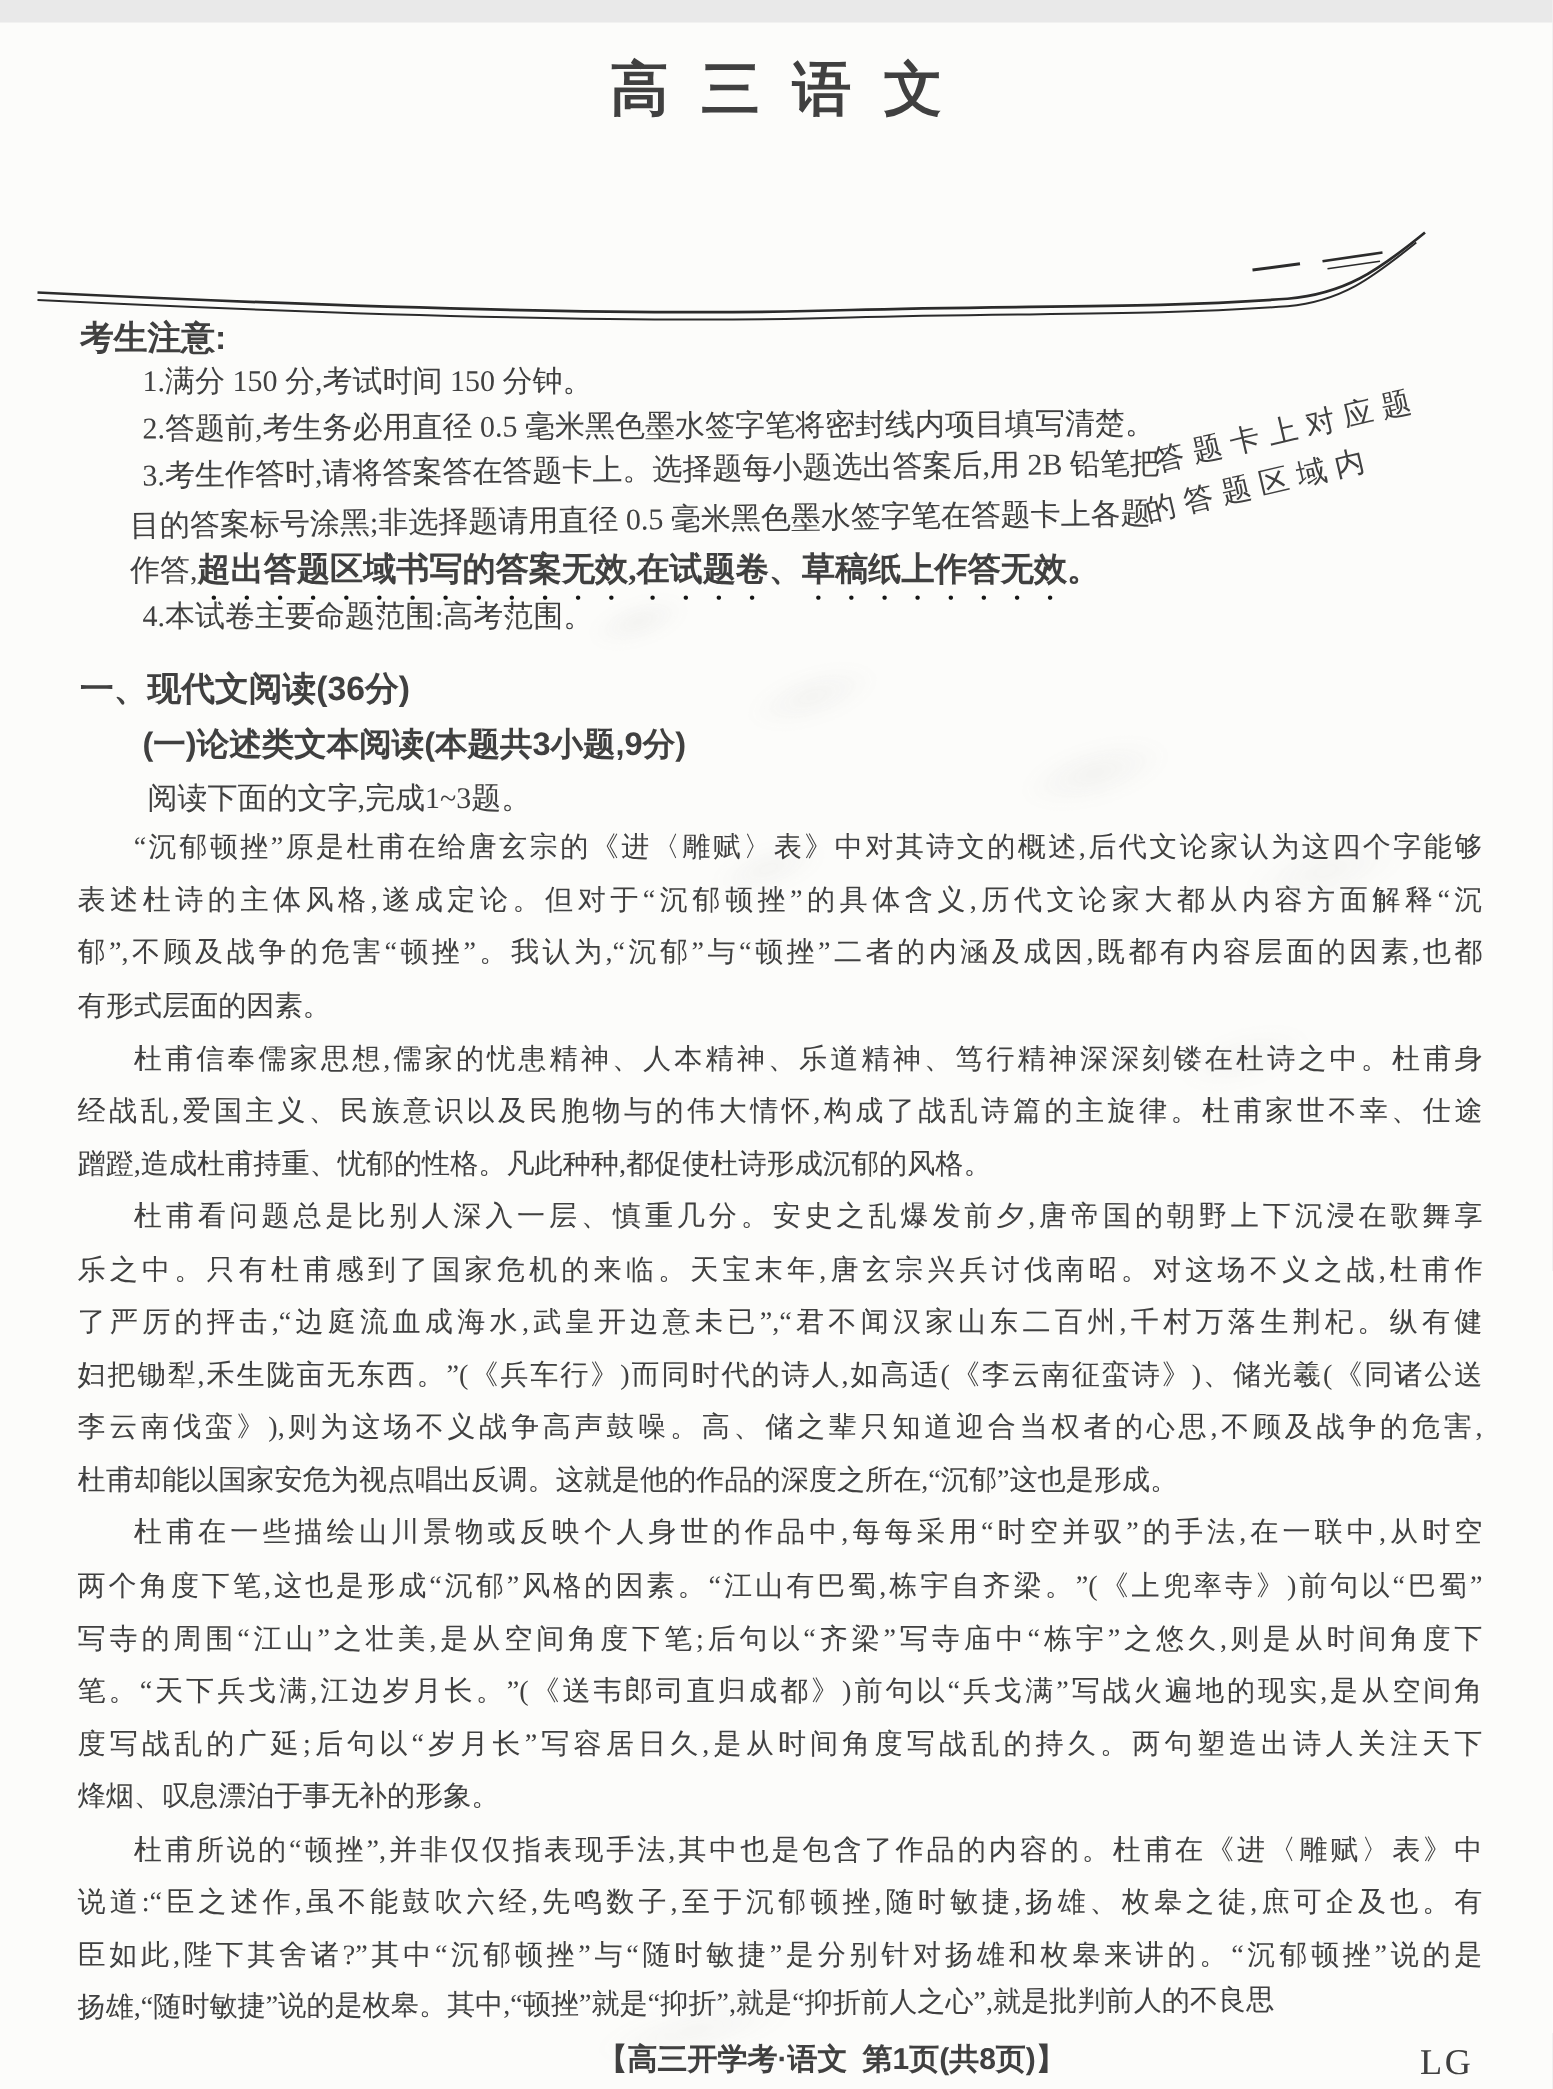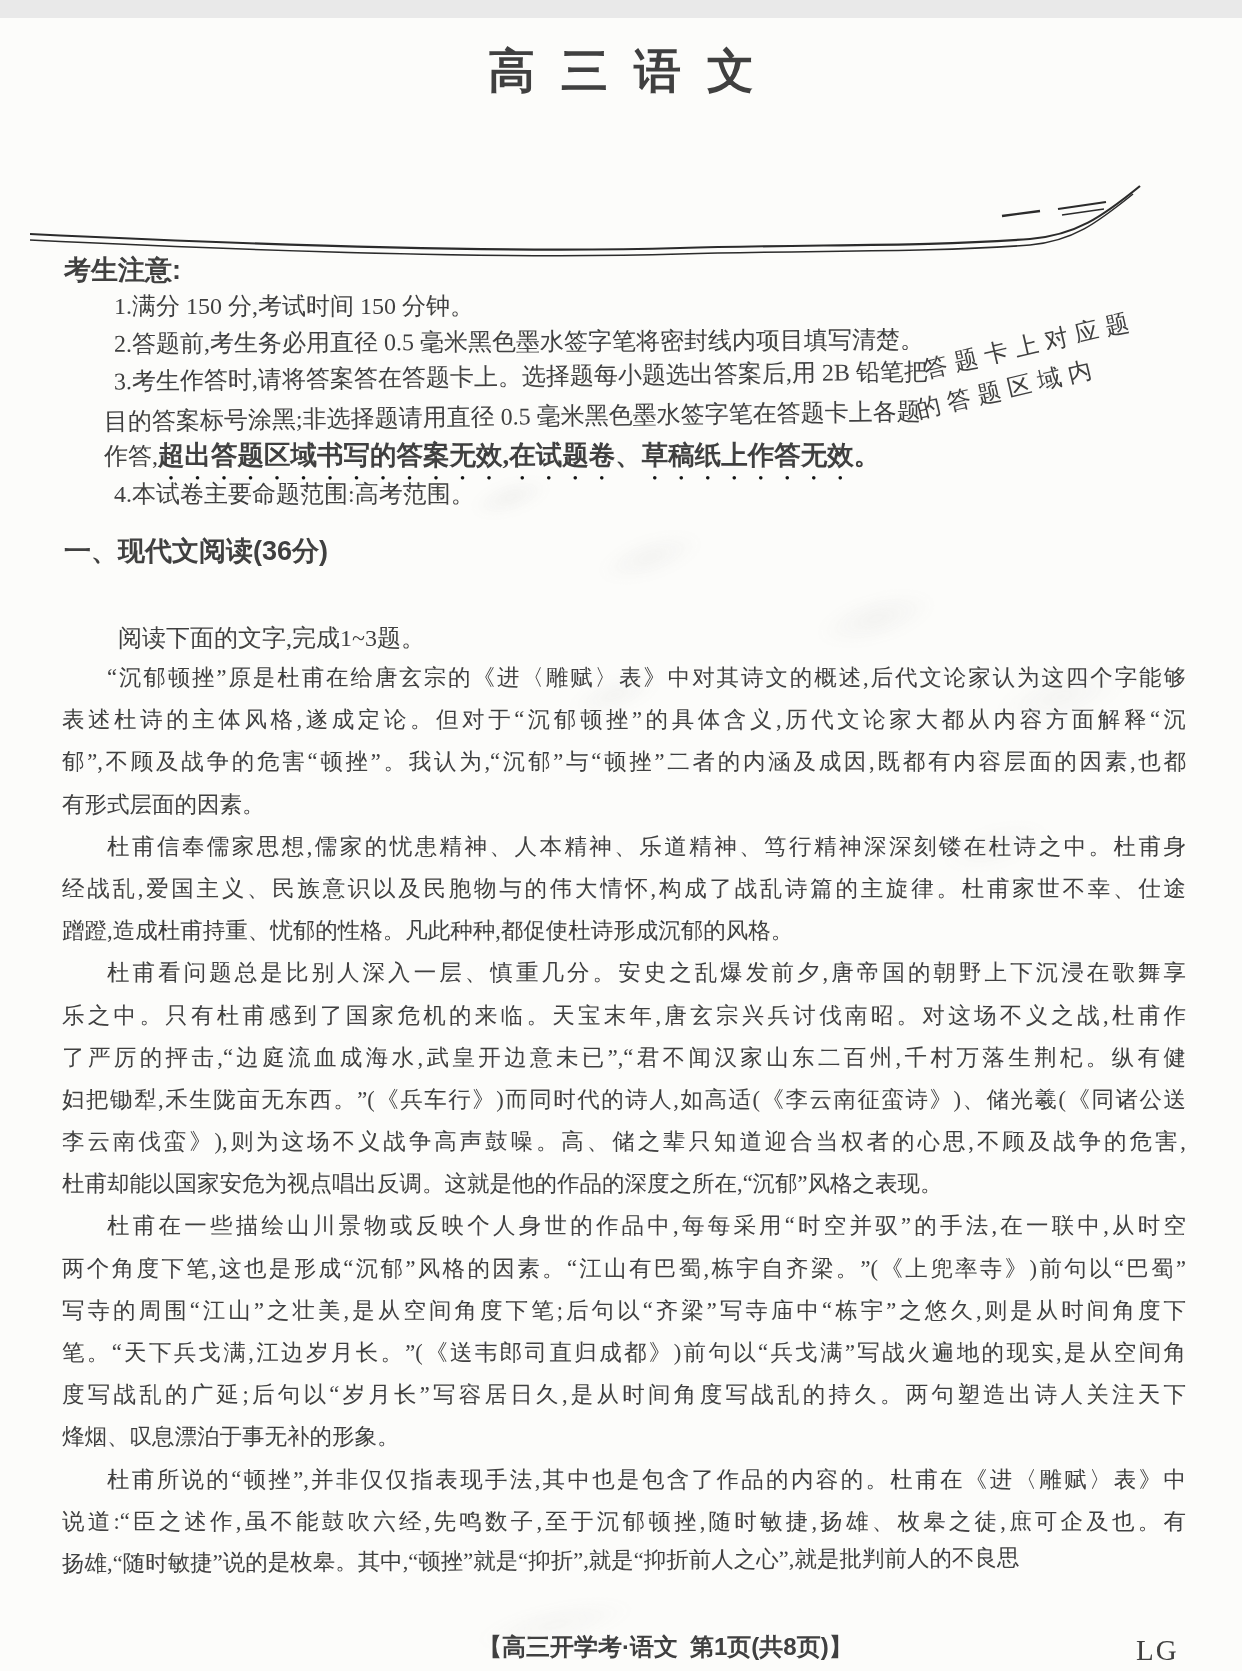--- a/index.html
+++ b/index.html
@@ -149,44 +149,46 @@
 
   <div class="n-item i3a ind-num"><span class="n-num">3.</span><span>考生作答时,请将答案答在答题卡上。选择题每小题选出答案后,用 2B 铅笔把</span><span class="rot-tail">答题卡上对应题</span></div>
 
   <div class="n-item i3b ind-cont"><span>目的答案标号涂黑;非选择题请用直径 0.5 毫米黑色墨水签字笔在答题卡上各题</span><span class="rot-tail">的答题区域内</span></div>
 
   <div class="n-item i3c ind-cont"><span>作答,</span><span class="bold-em">超出答题区域书写的答案无效,在试题卷、草稿纸上作答无效。</span></div>
 
   <div class="n-item i4 ind-num"><span class="n-num">4.</span><span>本试卷主要命题范围:高考范围。</span></div>
 
   <div class="sec-heading">一、现代文阅读(36分)</div>
+  <div class="sub-heading">(一)论述类文本阅读(本题共3小题,9分)</div>
   <div class="instruction">阅读下面的文字,完成1~3题。</div>
 
   <div class="passage">
       <div class="p-line pfirst">“沉郁顿挫”原是杜甫在给唐玄宗的《进〈雕赋〉表》中对其诗文的概述,后代文论家认为这四个字能够</div>
       <div class="p-line">表述杜诗的主体风格,遂成定论。但对于“沉郁顿挫”的具体含义,历代文论家大都从内容方面解释“沉</div>
       <div class="p-line">郁”,不顾及战争的危害“顿挫”。我认为,“沉郁”与“顿挫”二者的内涵及成因,既都有内容层面的因素,也都</div>
       <div class="p-line plast">有形式层面的因素。</div>
       <div class="p-line pfirst">杜甫信奉儒家思想,儒家的忧患精神、人本精神、乐道精神、笃行精神深深刻镂在杜诗之中。杜甫身</div>
       <div class="p-line">经战乱,爱国主义、民族意识以及民胞物与的伟大情怀,构成了战乱诗篇的主旋律。杜甫家世不幸、仕途</div>
       <div class="p-line plast">蹭蹬,造成杜甫持重、忧郁的性格。凡此种种,都促使杜诗形成沉郁的风格。</div>
       <div class="p-line pfirst">杜甫看问题总是比别人深入一层、慎重几分。安史之乱爆发前夕,唐帝国的朝野上下沉浸在歌舞享</div>
       <div class="p-line">乐之中。只有杜甫感到了国家危机的来临。天宝末年,唐玄宗兴兵讨伐南昭。对这场不义之战,杜甫作</div>
       <div class="p-line">了严厉的抨击,“边庭流血成海水,武皇开边意未已”,“君不闻汉家山东二百州,千村万落生荆杞。纵有健</div>
       <div class="p-line">妇把锄犁,禾生陇亩无东西。”(《兵车行》)而同时代的诗人,如高适(《李云南征蛮诗》)、储光羲(《同诸公送</div>
       <div class="p-line">李云南伐蛮》),则为这场不义战争高声鼓噪。高、储之辈只知道迎合当权者的心思,不顾及战争的危害,</div>
-      <div class="p-line plast">杜甫却能以国家安危为视点唱出反调。这就是他的作品的深度之所在,“沉郁”风格之表现。</div>
+      <div class="p-line plast">杜甫却能以国家安危为视点唱出反调。这就是他的作品的深度之所在,“沉郁”这也是形成。</div>
       <div class="p-line pfirst">杜甫在一些描绘山川景物或反映个人身世的作品中,每每采用“时空并驭”的手法,在一联中,从时空</div>
       <div class="p-line">两个角度下笔,这也是形成“沉郁”风格的因素。“江山有巴蜀,栋宇自齐梁。”(《上兜率寺》)前句以“巴蜀”</div>
       <div class="p-line">写寺的周围“江山”之壮美,是从空间角度下笔;后句以“齐梁”写寺庙中“栋宇”之悠久,则是从时间角度下</div>
       <div class="p-line">笔。“天下兵戈满,江边岁月长。”(《送韦郎司直归成都》)前句以“兵戈满”写战火遍地的现实,是从空间角</div>
       <div class="p-line">度写战乱的广延;后句以“岁月长”写容居日久,是从时间角度写战乱的持久。两句塑造出诗人关注天下</div>
       <div class="p-line plast">烽烟、叹息漂泊于事无补的形象。</div>
       <div class="p-line pfirst">杜甫所说的“顿挫”,并非仅仅指表现手法,其中也是包含了作品的内容的。杜甫在《进〈雕赋〉表》中</div>
       <div class="p-line">说道:“臣之述作,虽不能鼓吹六经,先鸣数子,至于沉郁顿挫,随时敏捷,扬雄、枚皋之徒,庶可企及也。有</div>
+      <div class="p-line">臣如此,陛下其舍诸?”其中“沉郁顿挫”与“随时敏捷”是分别针对扬雄和枚皋来讲的。“沉郁顿挫”说的是</div>
       <div class="p-line plast">扬雄,“随时敏捷”说的是枚皋。其中,“顿挫”就是“抑折”,就是“抑折前人之心”,就是批判前人的不良思</div>
     </div>
 
   <div class="footer"><span class="brand">【</span><span class="brand">高三开学考·语文</span><span>&nbsp;&nbsp;</span><span class="pageno">第1页(共8页)</span><span class="brand">】</span></div>
 
   <div class="code">LG</div>
 
 </div>
 
 </body></html>

